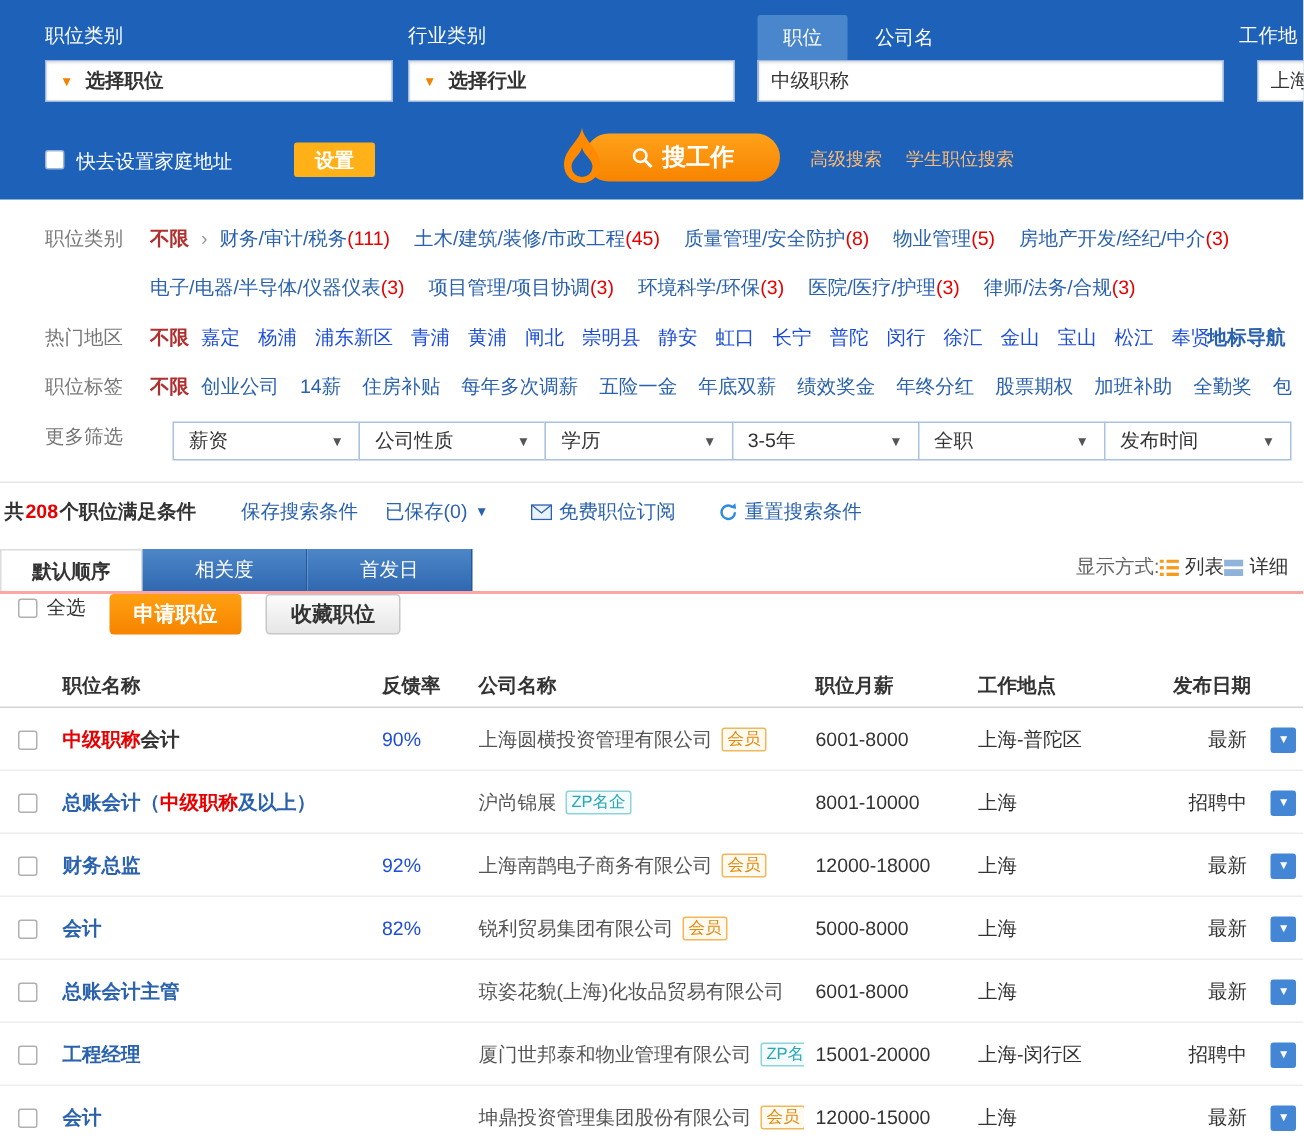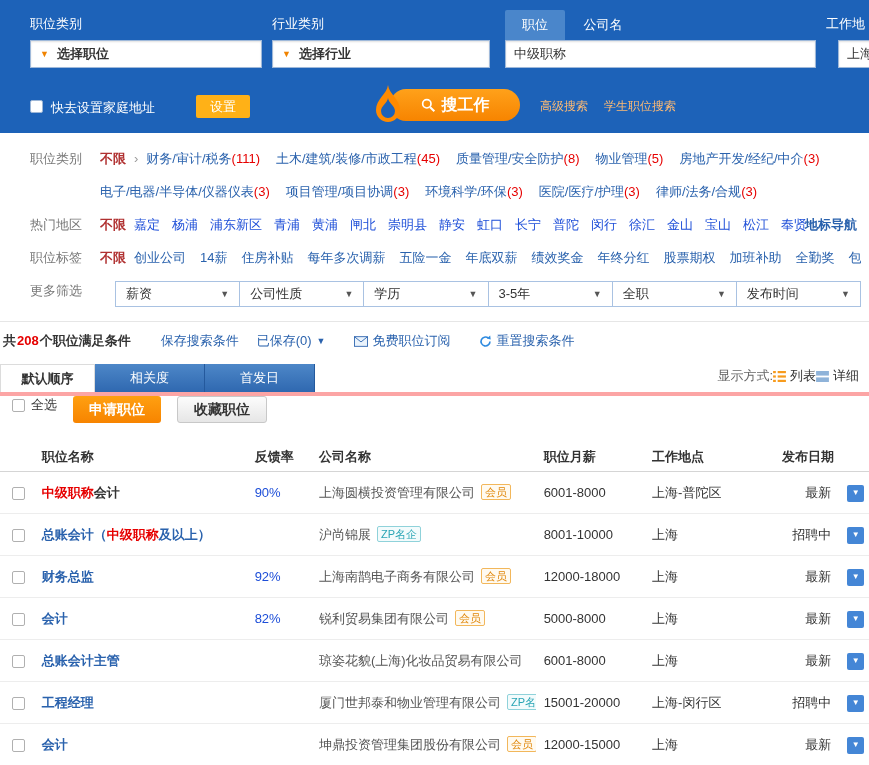--- a/index.html
+++ b/index.html
@@ -11,21 +11,21 @@
   
   .topbar { position:relative; width:869px; height:133px; background:#1d62b8; }
   .tb-label { position:absolute; color:#fff; font-size:13px; white-space:nowrap; }
   .kw-tab { position:absolute; top:10px; height:30px; line-height:30px; color:#fff; font-size:13px; text-align:center; cursor:pointer; }
   .kw-tab.active { background:#4a86cb; border-radius:2px 2px 0 0; }
   .hd-select { position:absolute; top:40px; height:28px; background:#fff; border:1px solid #9fb9da; display:flex; align-items:center; padding:0 9px; cursor:pointer; box-shadow:inset 0 1px 2px rgba(0,0,0,.12); }
   .hd-select .sel-caret { color:#f08300; font-size:9px; margin-right:8px; }
   .hd-select .sel-txt { font-weight:bold; color:#333; font-size:13px; }
   .hd-input { position:absolute; top:40px; height:28px; border:1px solid #9fb9da; background:#fff; padding:0 8px; font-size:13px; color:#333; font-family:inherit; box-shadow:inset 0 1px 2px rgba(0,0,0,.12); }
   .checkbox { display:inline-block; width:13px; height:13px; background:#fff; border:1px solid #b0b0b0; border-radius:2px; cursor:pointer; vertical-align:middle; }
-  .settings-btn { position:absolute; left:196px; top:95px; width:54px; height:23px; background:#ffb117; border:none; border-radius:2px; color:#fff; font-weight:normal; font-size:13px; }
+  .settings-btn { position:absolute; left:196px; top:95px; width:54px; height:23px; background:#ffb117; border:none; border-radius:2px; color:#fff; font-weight:bold; font-size:13px; }
   .search-btn { position:absolute; left:390px; top:89px; width:130px; height:32px; border:none; border-radius:16px; background:linear-gradient(#ffa11a,#f78400); color:#fff; font-size:16px; font-weight:bold; display:flex; align-items:center; justify-content:center; gap:6px; }
   .flame { position:absolute; left:372px; top:83px; width:32px; height:40px; z-index:2; }
   .tb-link { position:absolute; top:98px; color:#fdba74; font-size:12px; }
 
   
   .filters { padding:16px 0 14px 0; border-bottom:1px solid #e6e6e6; }
   .f-row { display:flex; align-items:flex-start; padding:0 8px 0 30px; margin-bottom:13px; }
   .f-row:last-child { margin-bottom:0; }
   .f-label { width:70px; flex-shrink:0; color:#777; line-height:20px; }
   .f-content { flex:1; min-width:0; }
@@ -45,21 +45,21 @@
 
   
   .results-bar { display:flex; align-items:center; height:38px; padding:0 3px; }
   .rb-count { font-weight:bold; color:#333; }
   .rb-num { color:#e60000; margin:0 1px; }
   .rb-link { color:#2a62ad; display:inline-flex; align-items:center; gap:5px; }
   .rb-caret { color:#2a62ad; font-size:9px; }
   .rb-icon { display:inline-flex; align-items:center; }
 
   
-  .sort-bar { position:relative; display:flex; align-items:flex-end; height:30px; margin-top:6px; border-bottom:4px solid #fca5a5; }
+  .sort-bar { position:relative; display:flex; align-items:flex-end; height:30px; margin-top:6px; border-bottom:2px solid #fca5a5; }
   .sort-tabs { display:flex; align-items:flex-end; }
   .sort-tab { height:28px; line-height:28px; text-align:center; cursor:pointer; font-size:13px; }
   .sort-tab.active { width:95px; background:#fff; color:#333; font-weight:bold; border:1px solid #dcdcdc; border-bottom:none; }
   .sort-tab:not(.active) { width:110px; background:linear-gradient(#4d87c8,#2f68b0); color:#fff; border-right:1px solid #24599d; }
   .display-mode { position:absolute; right:10px; bottom:7px; display:flex; align-items:center; gap:0; color:#666; }
   .dm-opt { display:inline-flex; align-items:center; gap:4px; color:#333; }
   .dm-icon { display:inline-flex; align-items:center; }
 
   
   .actions-row { display:flex; align-items:flex-start; height:46px; padding-left:12px; gap:16px; }

